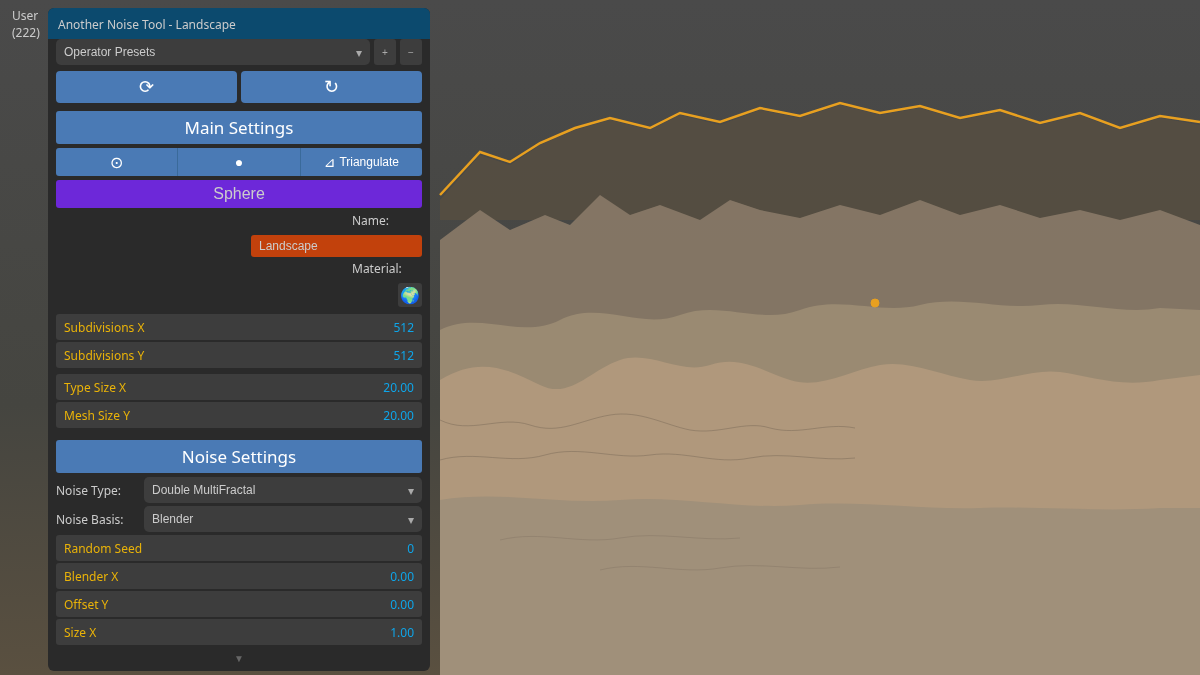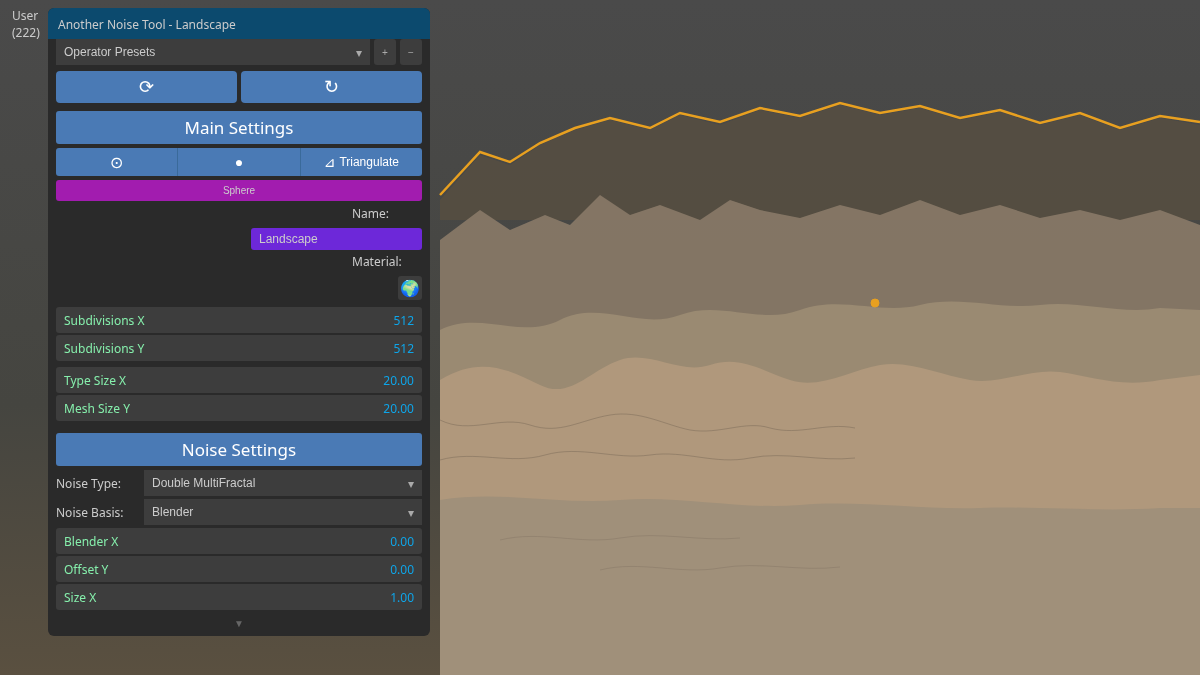--- a/index.html
+++ b/index.html
@@ -146,30 +146,30 @@
     }
 
     .icon-row-btn.triangulate {
       border-radius: 0 3px 3px 0;
       gap: 4px;
       font-size: 12px;
     }
 
     
     .sphere-btn {
-      background: #a21caf;
+      background: #6d28d9;
       color: #cccccc;
       border: none;
       border-radius: 3px;
       padding: 5px 8px;
       margin: 0 8px 4px;
       width: calc(100% - 16px);
       text-align: center;
       cursor: pointer;
-      font-size: 10px;
+      font-size: 16px;
       display: block;
     }
 
     
     .form-section {
       padding: 0 8px;
     }
 
     .form-row {
       display: flex;
@@ -181,21 +181,21 @@
 
     .form-label {
       color: #cccccc;
       font-size: 12px;
       width: 70px;
       flex-shrink: 0;
     }
 
     .form-input {
       flex: 1;
-      background: #6d28d9;
+      background: #c2410c;
       color: #cccccc;
       border: none;
       border-radius: 3px;
       padding: 4px 8px;
       font-size: 12px;
       height: 26px;
       margin-left: 8px;
     }
 
     .material-icon {
@@ -225,21 +225,21 @@
       padding: 4px 8px;
       font-size: 12px;
       height: 26px;
       display: flex;
       align-items: center;
       justify-content: space-between;
       cursor: ew-resize;
     }
 
     .num-field span.field-name {
-      color: #86efac;
+      color: #eab308;
     }
 
     .num-field span.field-val {
       color: #0ea5e9;
       text-align: right;
     }
 
     
     .separator {
       height: 4px;
@@ -265,21 +265,21 @@
       position: relative;
       display: flex;
       align-items: center;
     }
 
     .select-wrapper select {
       width: 100%;
       background: #3d3d3d;
       color: #cccccc;
       border: none;
-      border-radius: 0;
+      border-radius: 5px;
       padding: 4px 28px 4px 8px;
       font-size: 12px;
       height: 26px;
       appearance: none;
       cursor: pointer;
     }
 
     .select-wrapper::after {
       content: '▾';
       position: absolute;
@@ -444,20 +444,26 @@
     <div class="select-wrapper" style="flex:1">
       <select>
         <option>Blender</option>
         <option>Perlin</option>
         <option>Voronoi</option>
         <option>Cell Noise</option>
       </select>
     </div>
   </div>
 
+  <div class="num-field-row">
+    <div class="num-field">
+      <span class="field-name">Random Seed</span>
+      <span class="field-val">0</span>
+    </div>
+  </div>
 
   <div class="num-field-row">
     <div class="num-field">
       <span class="field-name">Blender X</span>
       <span class="field-val">0.00</span>
     </div>
   </div>
 
   <div class="num-field-row">
     <div class="num-field">

